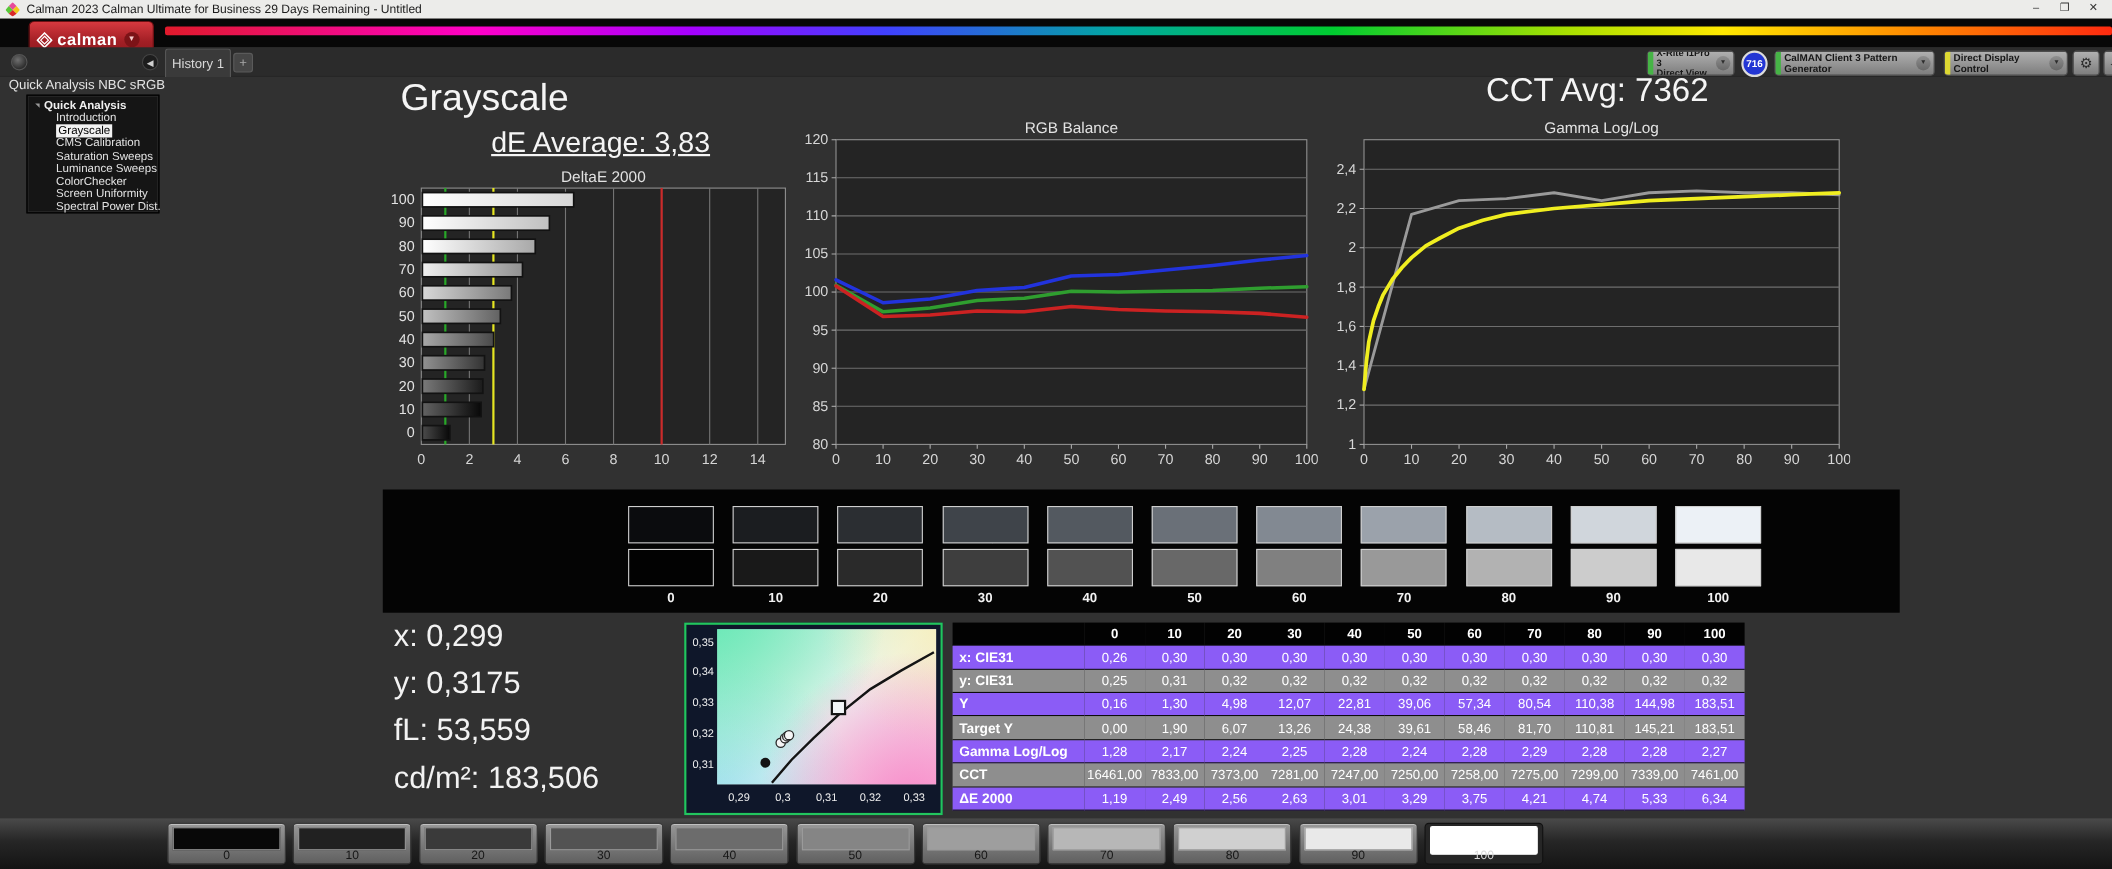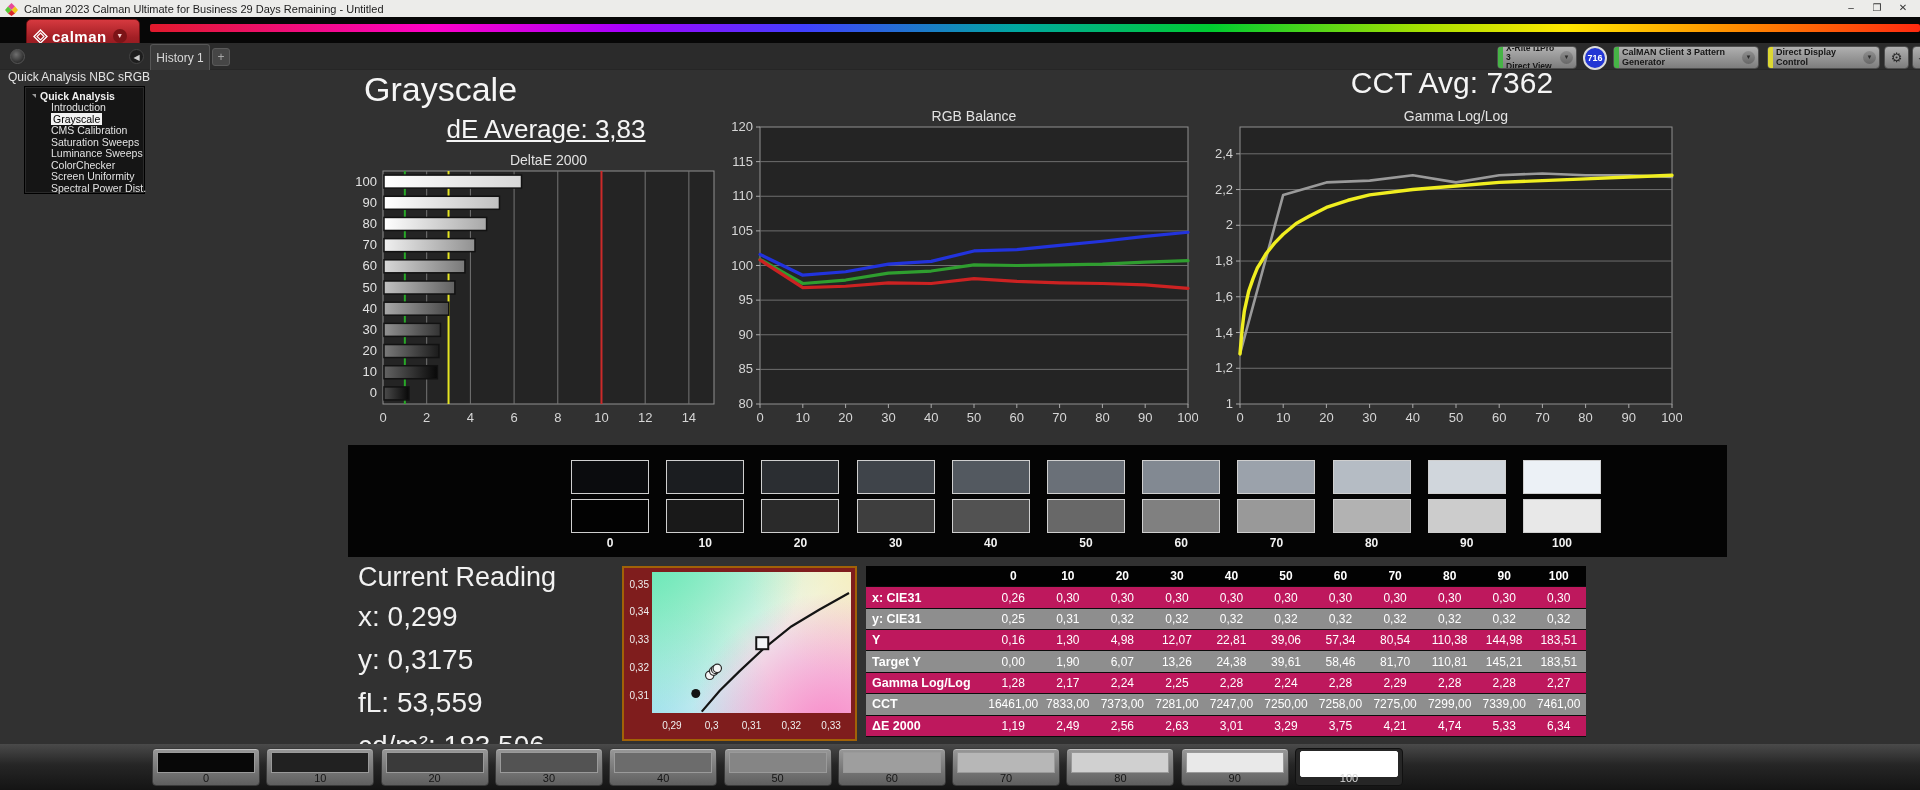--- a/index.html
+++ b/index.html
@@ -74,40 +74,40 @@
     writing-mode:vertical-rl; transform:rotate(180deg); text-align:center; }
   .strip .sw { position:absolute; width:78px; height:34px; border:1px solid #cfcfcf; }
   .strip .sw-label { position:absolute; width:78px; top:91px; text-align:center; color:#f2f2f2; font-size:12px; font-weight:bold; }
 
   
   .reading { position:absolute; left:358px; top:562px; color:#f2f2f2; }
   .reading .r-title { font-size:27px; margin-bottom:8px; }
   .reading .r-line { font-size:28px; margin-bottom:11px; }
 
   
-  .cie-panel { position:absolute; left:622px; top:566px; width:235px; height:175px; background:#7f1d1d; border:2px solid #a16207; }
+  .cie-panel { position:absolute; left:622px; top:566px; width:235px; height:175px; background:#0f172a; border:2px solid #22c55e; }
   .cie-plot { position:absolute; left:28px; top:4px; width:199px; height:141px;
     background:
       radial-gradient(circle at 88% 112%, rgba(248,136,200,.95), rgba(248,136,200,0) 58%),
       radial-gradient(circle at -6% -18%, rgba(96,232,178,.95), rgba(96,232,178,0) 62%),
       radial-gradient(circle at 112% -12%, rgba(248,238,176,.95), rgba(248,238,176,0) 48%),
       radial-gradient(circle at -2% 112%, rgba(150,222,238,.9), rgba(150,222,238,0) 52%),
       linear-gradient(135deg,#a8ecd2,#eef6f2 55%,#f6d2e6);
   }
   .cie-overlay { position:absolute; left:28px; top:4px; }
   .cie-ytick { position:absolute; width:24px; text-align:right; color:#efefef; font-size:10px; }
   .cie-xtick { position:absolute; width:30px; text-align:center; color:#efefef; font-size:10px; top:152px; }
 
   
   .dtable { position:absolute; left:866px; top:566px; width:720px; height:171px; display:grid;
     grid-template-columns:120px repeat(11, 1fr); grid-auto-rows:21.37px; font-size:12px; color:#fff; }
   .dtable .cell { display:flex; align-items:center; justify-content:center; border-bottom:1px solid #0c0c0c; overflow:hidden; }
   .dtable .lbl { justify-content:flex-start; padding-left:6px; font-weight:bold; font-size:12.5px; }
   .row-head { background:#020202; font-weight:bold; }
-  .row-dark { background:#be185d; }
+  .row-dark { background:#8b5cf6; }
   .row-light { background:#8e8e8e; }
 
   
   .bottombar { position:absolute; left:0; top:744px; width:1920px; height:46px;
     background:linear-gradient(#4a4a4a,#262626 45%,#141414); }
   .lvl-btn { position:absolute; top:4px; width:108px; height:38px; border-radius:4px;
     background:linear-gradient(#989898,#5f5f5f); border:1px solid #3a3a3a; box-shadow:inset 0 1px 0 #c0c0c0; }
   .lvl-btn .chip { position:absolute; left:4px; right:4px; top:3px; height:21px; border:1px solid #9a9a9a; }
   .lvl-btn .lvl-label { position:absolute; left:0; right:0; bottom:1px; text-align:center; font-size:11px; color:#161616; }
   .lvl-btn.selected { background:#262626; border-color:#111; box-shadow:none; }
@@ -427,21 +427,20 @@
       <div class="sw-label" style="left: 984.6px;">80</div>
       <div class="sw" style="left: 1079.8px; top: 15px; background: rgb(208, 214, 220);"></div>
       <div class="sw" style="left: 1079.8px; top: 54px; background: rgb(204, 204, 204);"></div>
       <div class="sw-label" style="left: 1079.8px;">90</div>
       <div class="sw" style="left: 1175px; top: 15px; background: rgb(236, 241, 246);"></div>
       <div class="sw" style="left: 1175px; top: 54px; background: rgb(232, 232, 232);"></div>
       <div class="sw-label" style="left: 1175px;">100</div>
     </div>
 
   <div class="reading">
-    <div class="r-title">Current Reading</div>
     <div class="r-line">x: 0,299</div>
     <div class="r-line">y: 0,3175</div>
     <div class="r-line">fL: 53,559</div>
     <div class="r-line">cd/m²: 183,506</div>
   </div>
 
   <div class="cie-panel" id="cie-panel">
     <div class="cie-plot"></div>
     <svg class="cie-overlay" id="cie-svg" width="199" height="141">
         <polyline points="49.75,139.6039603960396 67.66000000000001,118.66336633663364 87.56,99.11881188118807 111.44000000000001,76.78217821782171 139.29999999999998,54.44554455445535 167.16,37.693069306930575 197.01,20.940594059405964" fill="none" stroke="#141414" stroke-width="2.2"></polyline>

